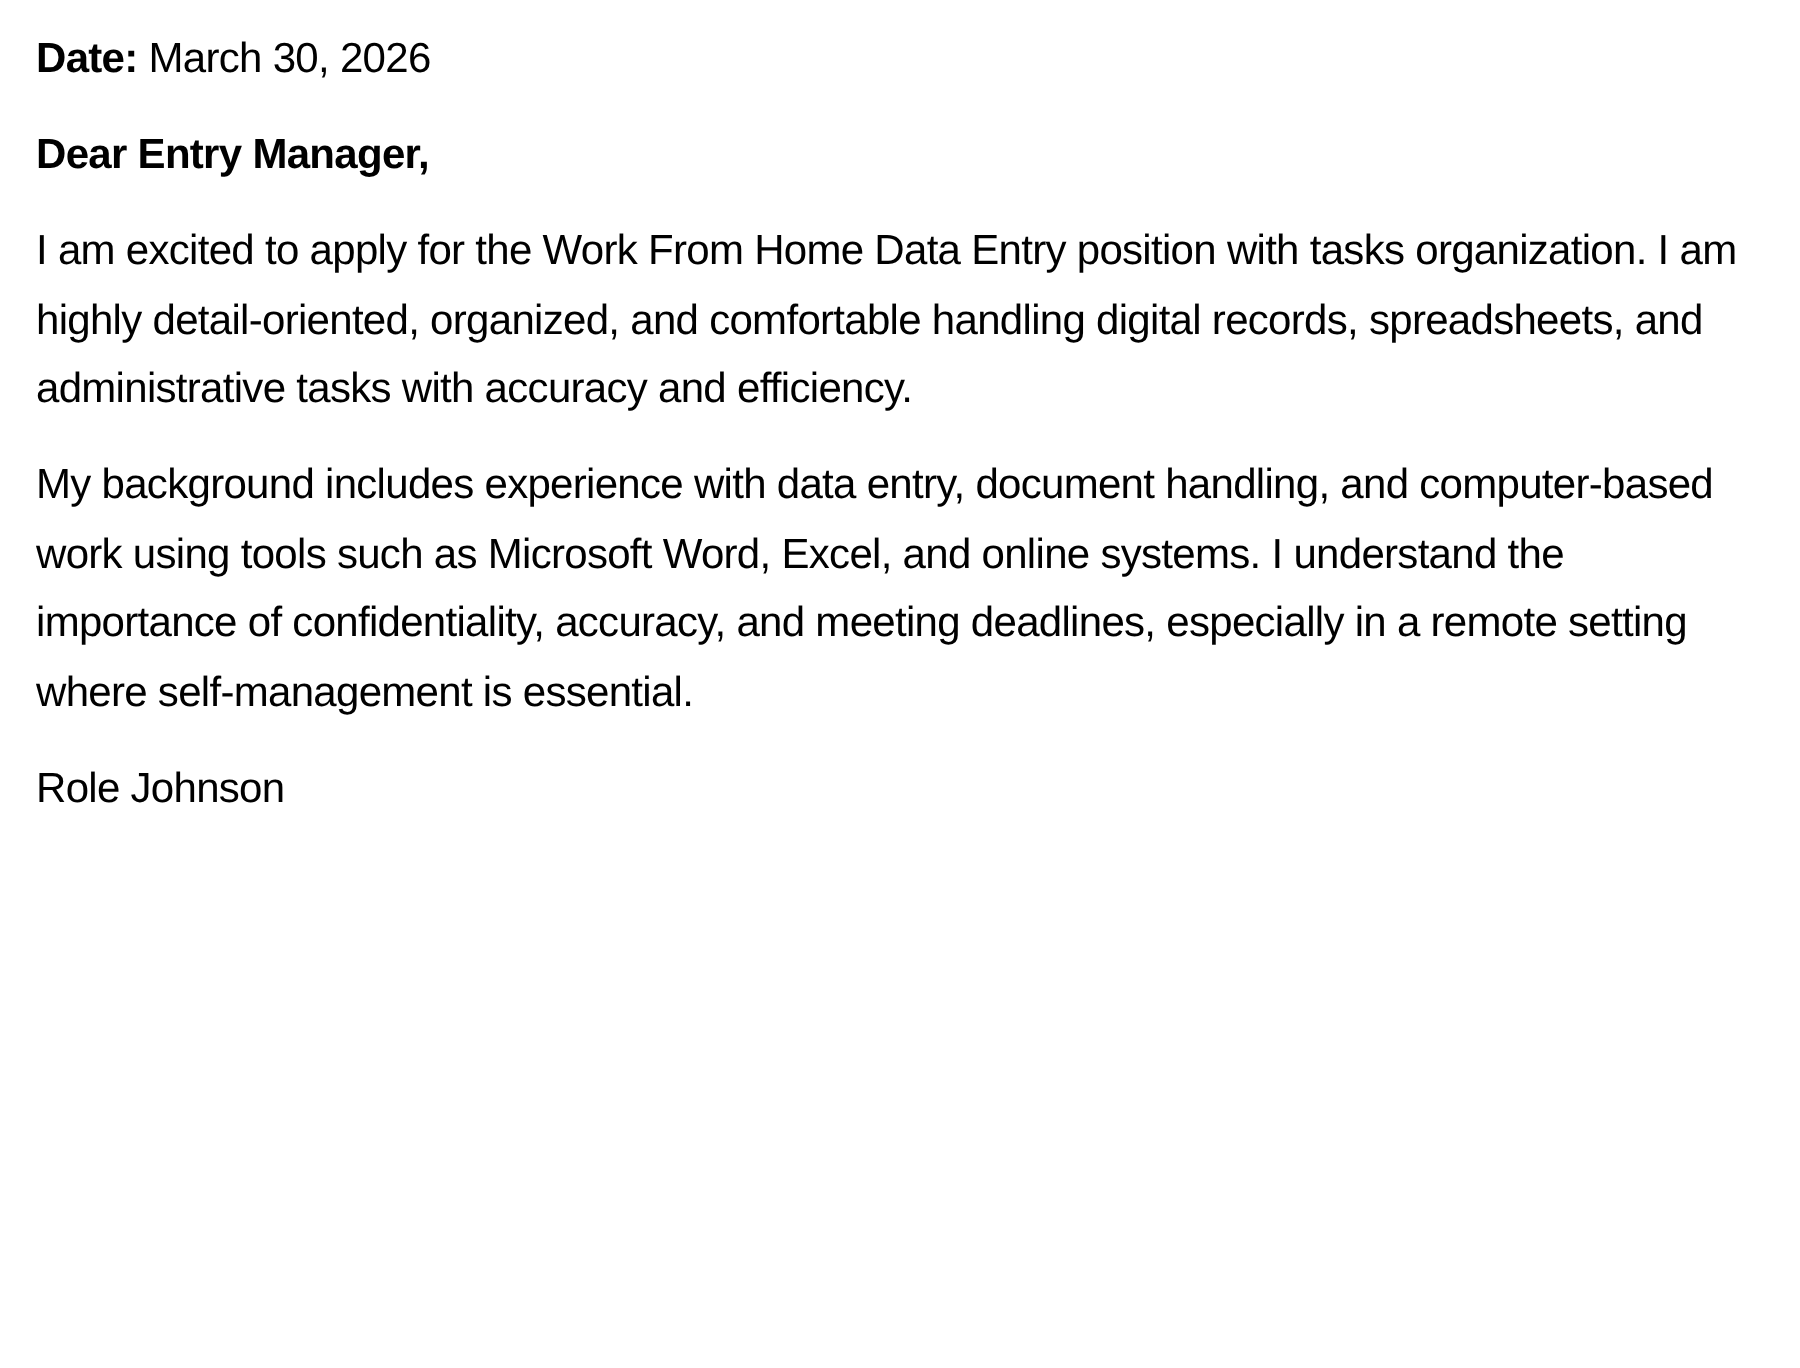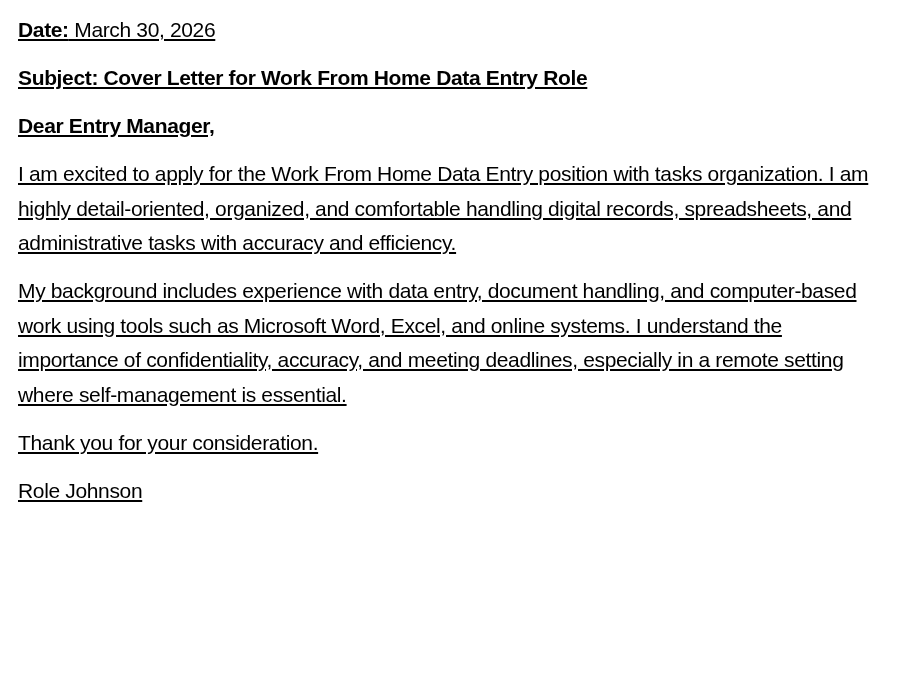--- a/index.html
+++ b/index.html
@@ -12,46 +12,43 @@
     height: 684px;
     background: #ffffff;
     box-sizing: border-box;
     padding: 13px 22px 0 18px;
     overflow: hidden;
     font-family: "Liberation Sans", sans-serif;
     font-size: 21px;
     letter-spacing: -0.35px;
     line-height: 34.5px;
     color: #000000;
-    text-decoration: underline;
   }
   .page p {
     margin: 0 0 13.5px 0;
   }
   .bold {
     font-weight: 700;
   }
   .signoff {
     margin-bottom: 0 !important;
   }
 </style>
 </head>
 <body>
 
 <div class="page">
 
   <p><span class="bold">Date:</span><span> March 30, 2026</span></p>
 
-  <p class="bold">Subject: Cover Letter for Work From Home Data Entry Role</p>
 
   <p class="bold">Dear Entry Manager,</p>
 
   <p>I am excited to apply for the Work From Home Data Entry position with tasks organization. I am highly detail-oriented, organized, and comfortable handling digital records, spreadsheets, and administrative tasks with accuracy and efficiency.</p>
 
   <p>My background includes experience with data entry, document handling, and computer-based work using tools such as Microsoft Word, Excel, and online systems. I understand the importance of confidentiality, accuracy, and meeting deadlines, especially in a remote setting where self-management is essential.</p>
 
 
-  <p>Thank you for your consideration.</p>
 
 
   <p>Role Johnson</p>
 
 </div>
 
 </body></html>

